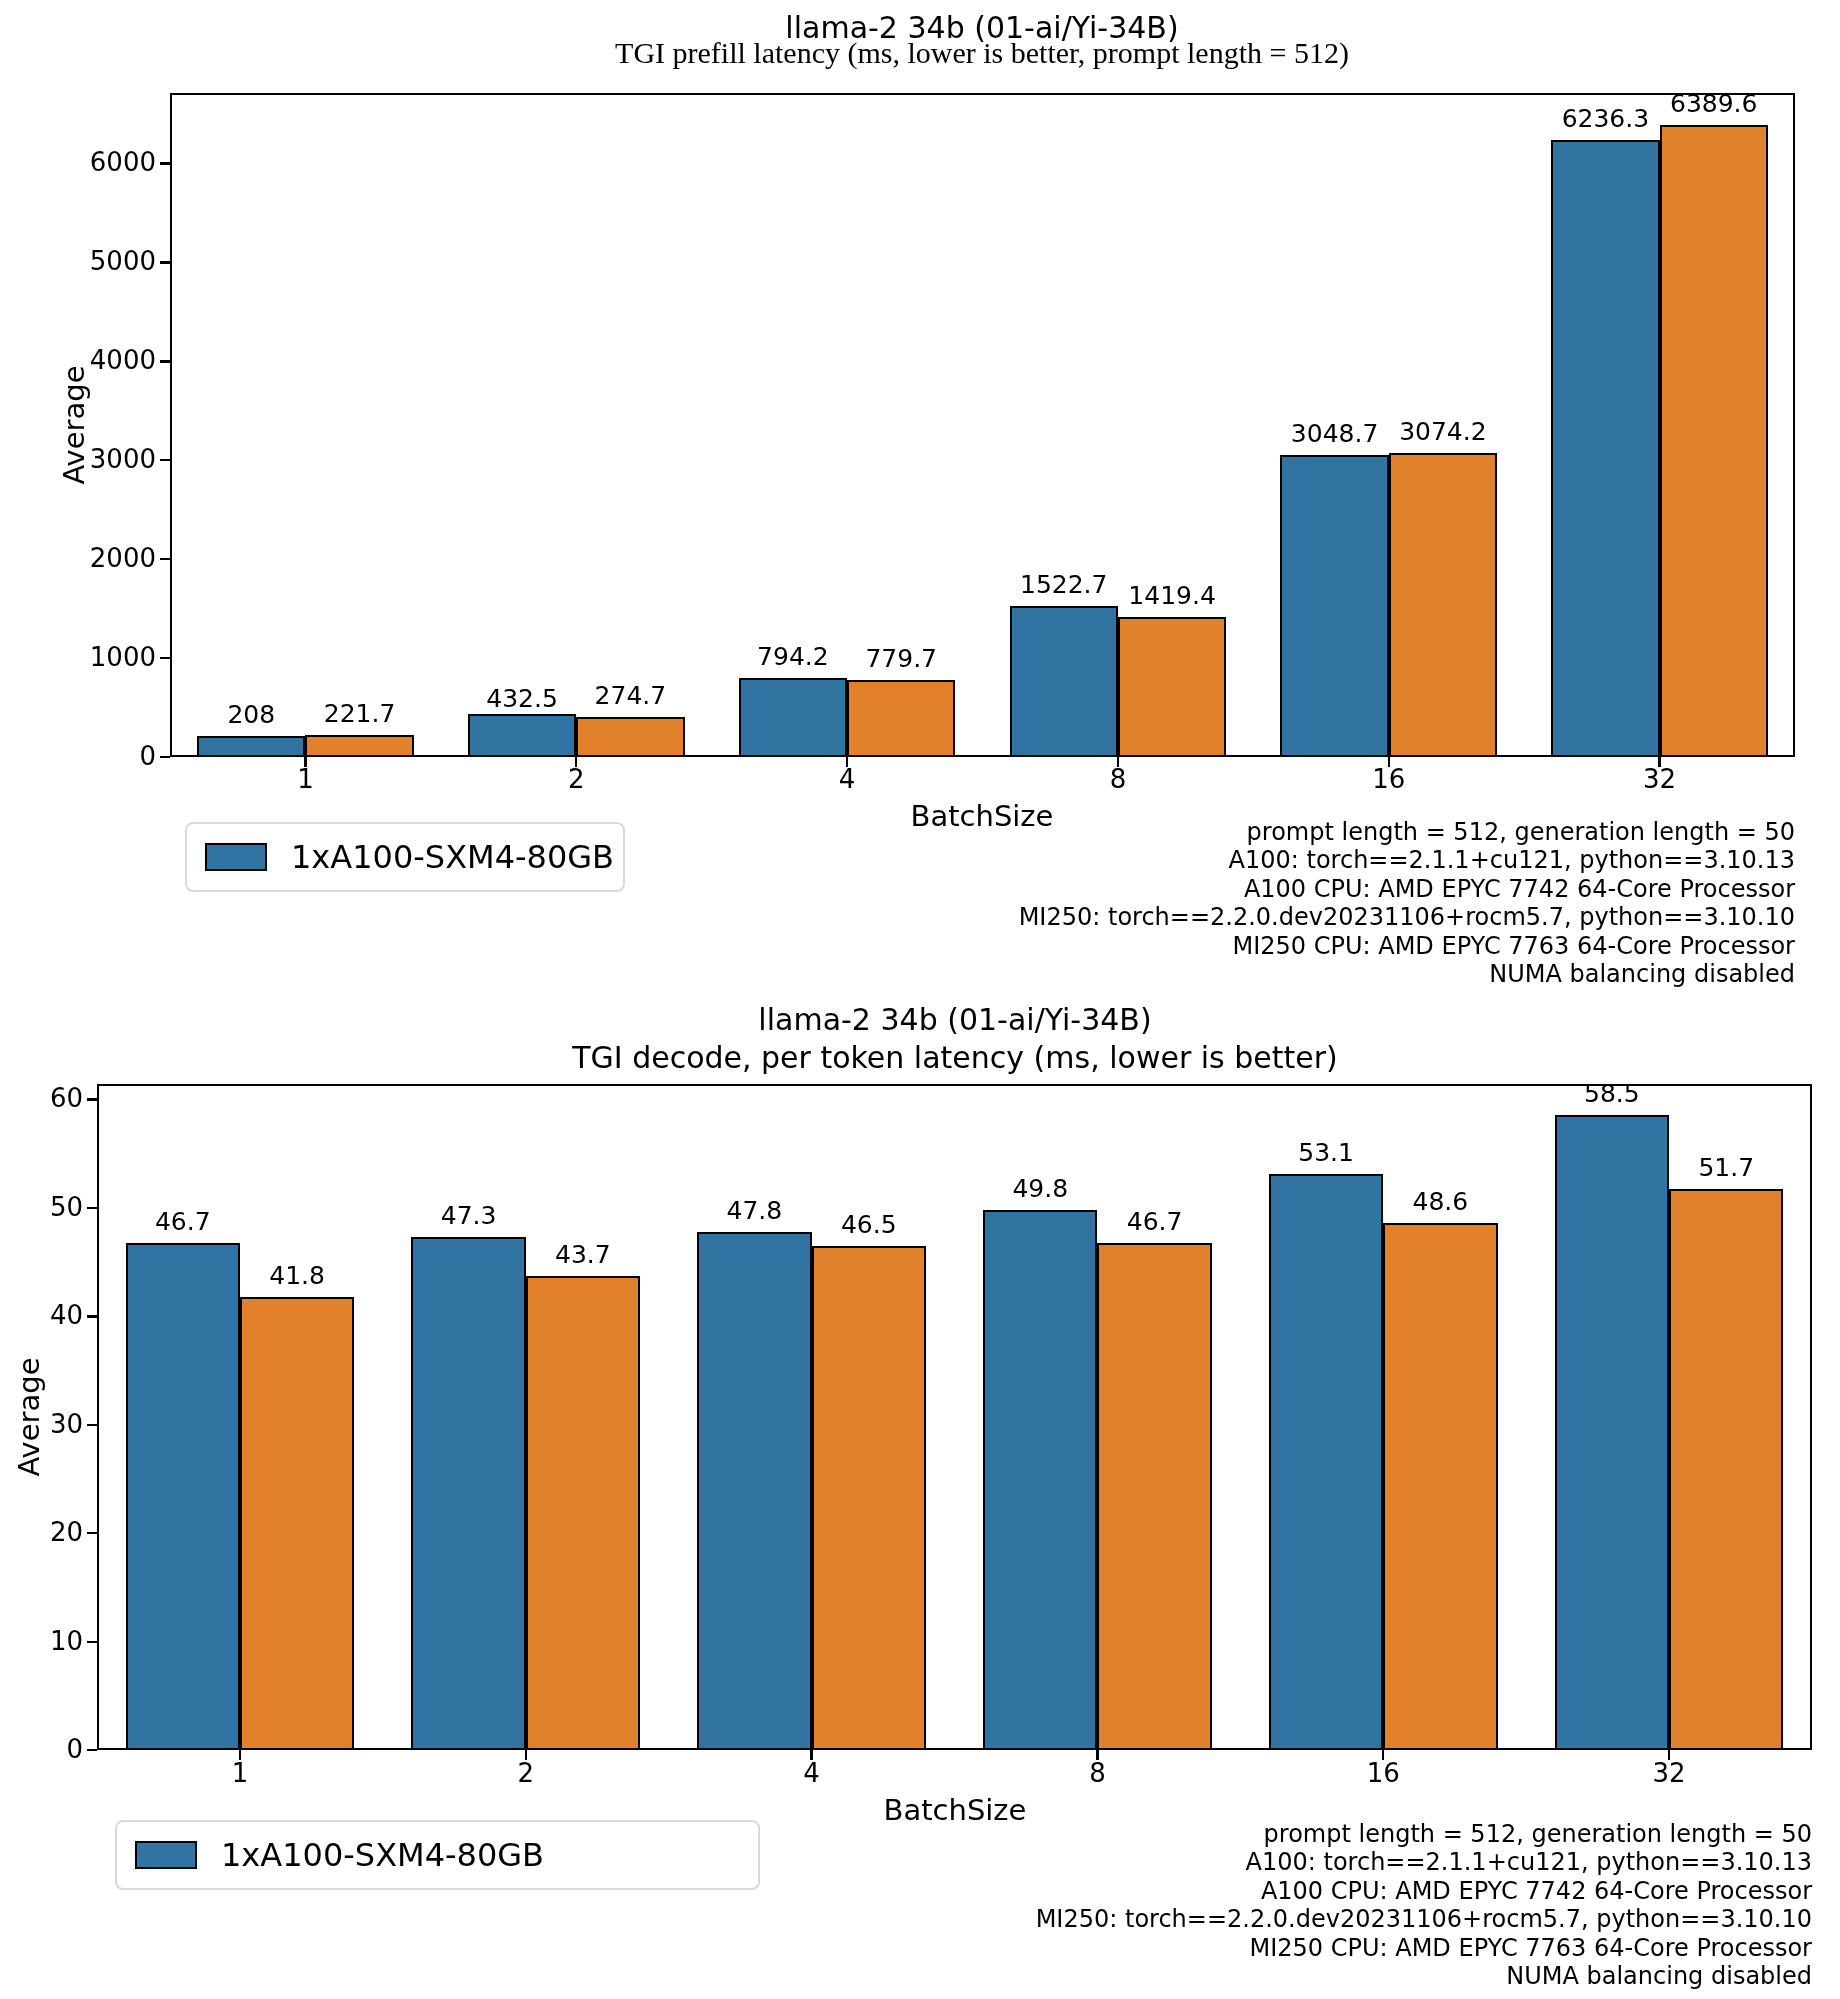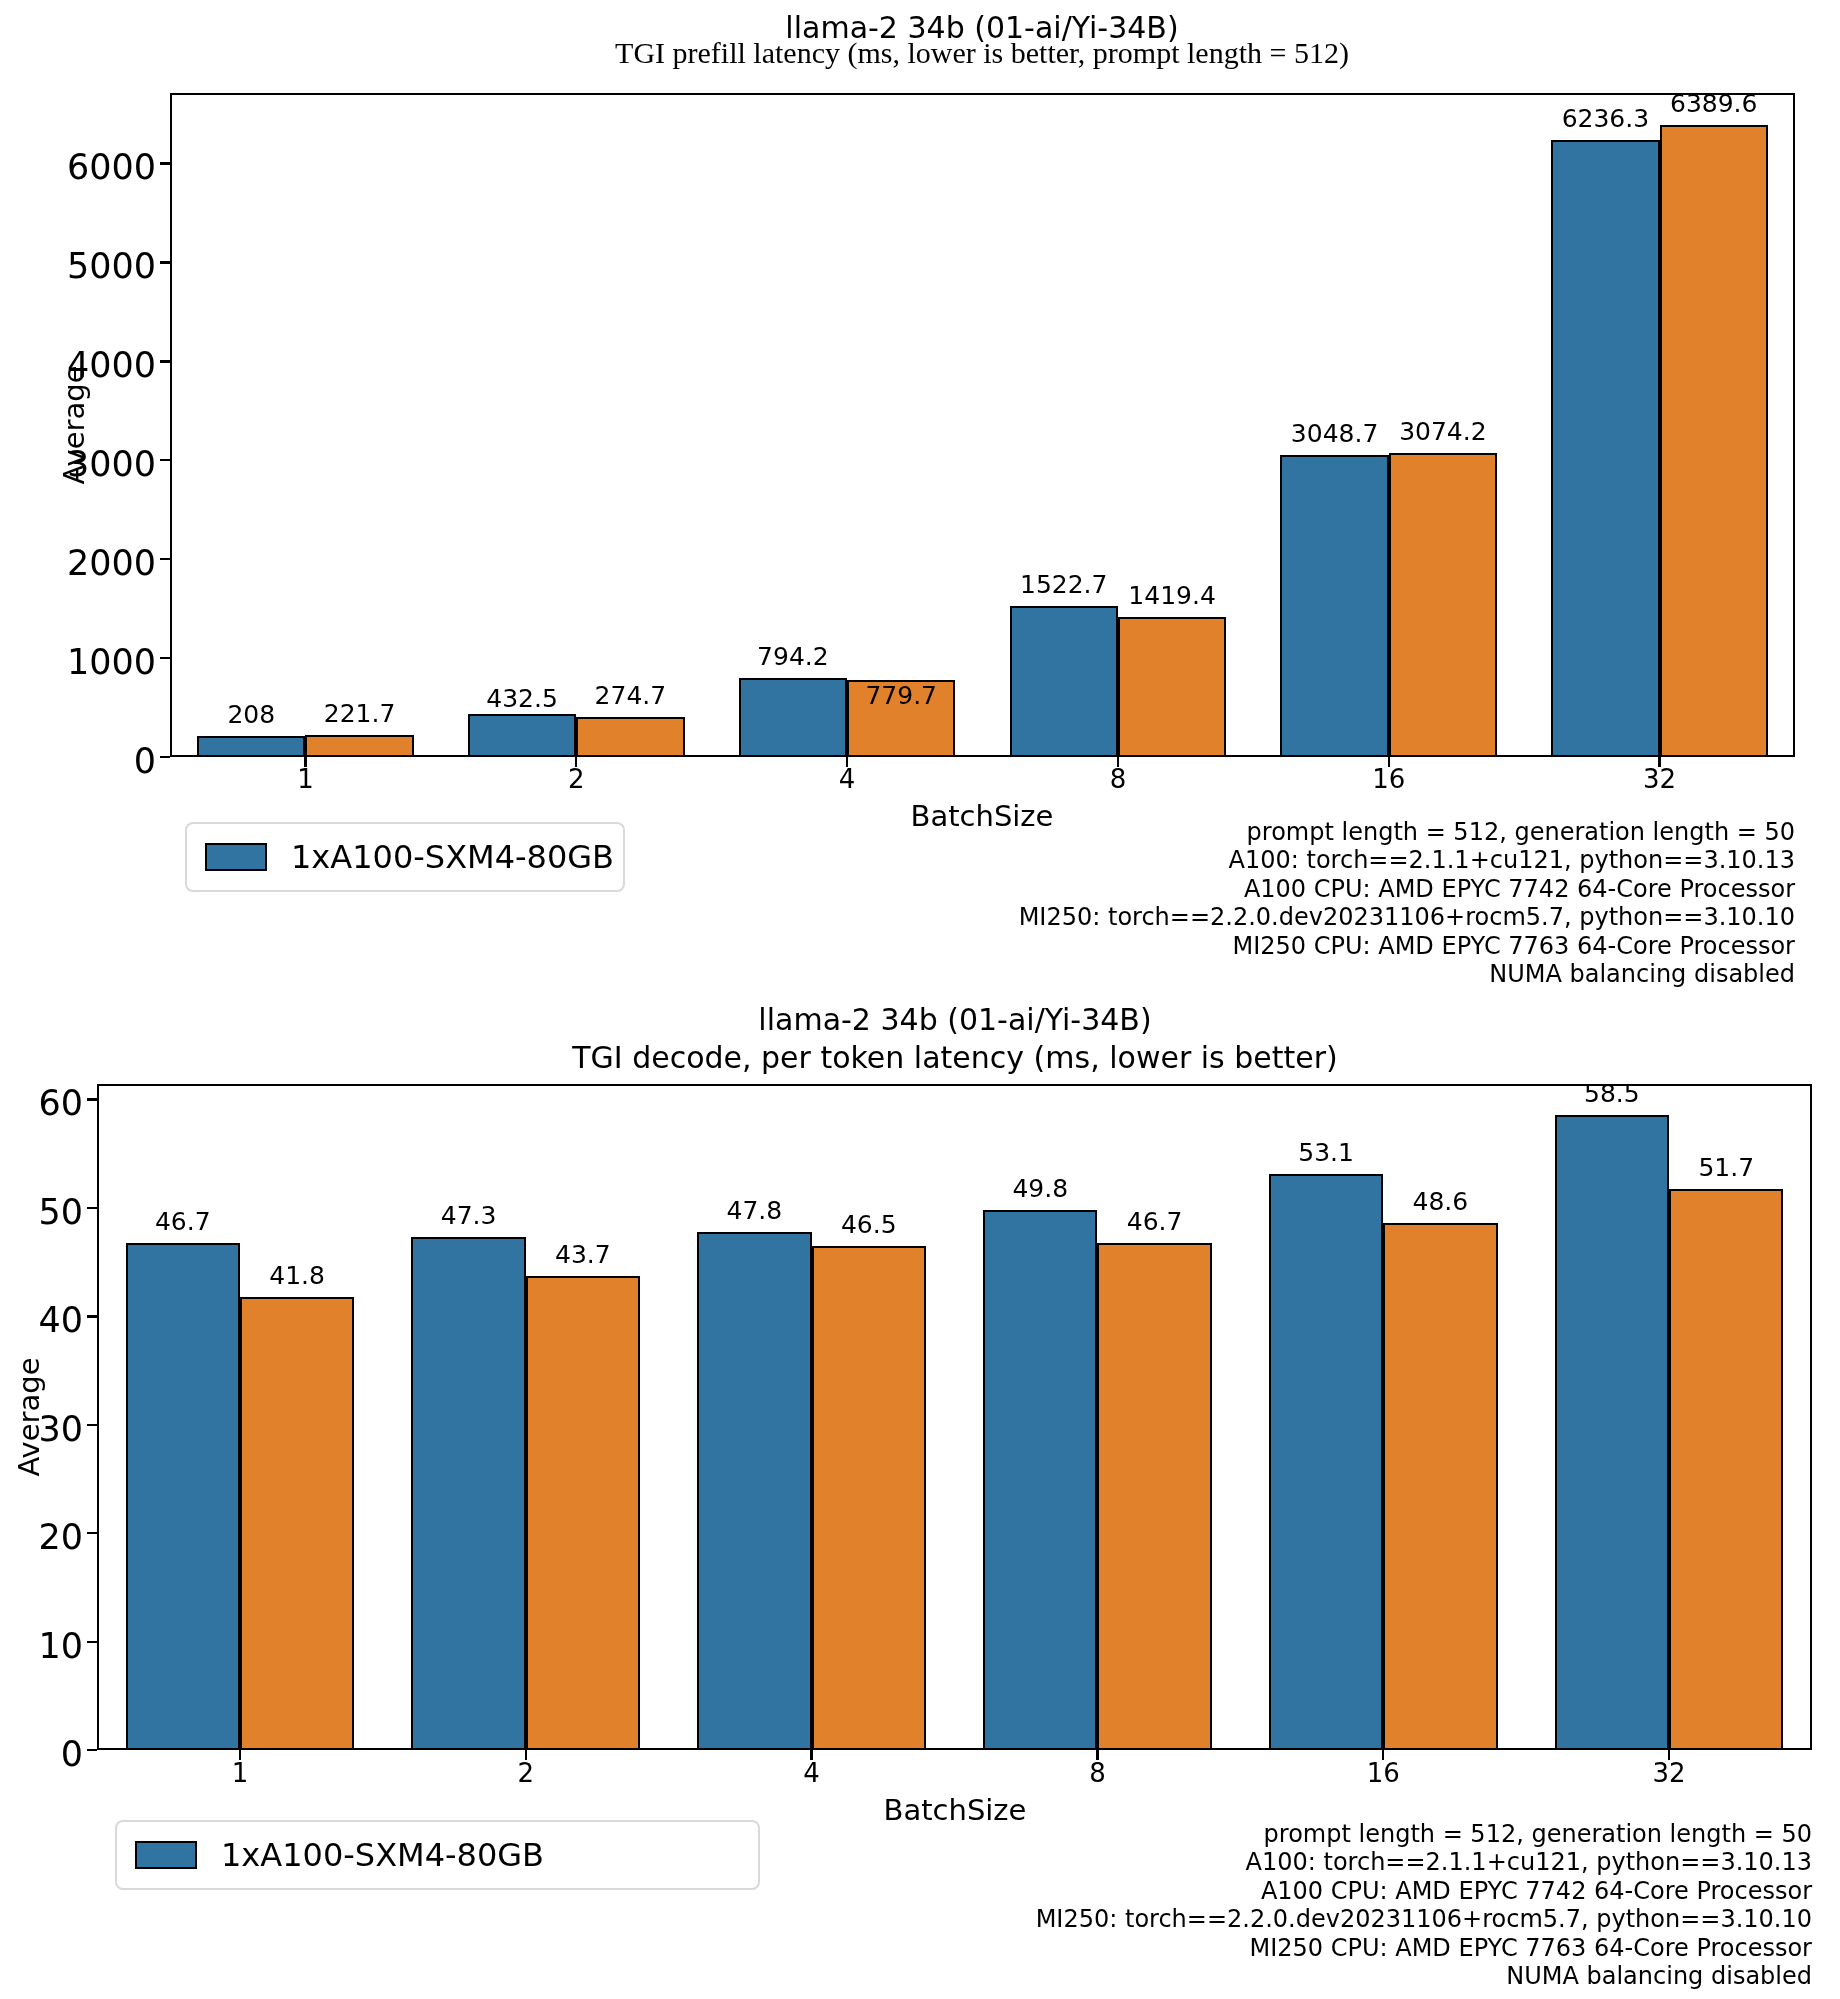--- a/index.html
+++ b/index.html
@@ -4,21 +4,21 @@
 <style>
   html,body{margin:0;padding:0;background:#ffffff;}
   #page{
     position:relative;width:1840px;height:1999px;background:#ffffff;
     font-family:"DejaVu Sans","Liberation Sans",sans-serif;color:#000;
     overflow:hidden;
   }
   .abs{position:absolute;}
   .chart-title{font-size:30px;text-align:center;white-space:nowrap;}
   .plot-box{border:2px solid #000;box-sizing:border-box;background:#fff;}
-  .ytick-label{font-size:35px;text-align:right;white-space:nowrap;}
+  .ytick-label{font-size:26px;text-align:right;white-space:nowrap;}
   .xtick-label{font-size:26px;text-align:center;white-space:nowrap;}
   .tickmark{background:#000;}
   .bar{box-sizing:border-box;border:2.5px solid #000;}
   .bar-label{font-size:25px;text-align:center;white-space:nowrap;}
   .axis-label{font-size:29px;text-align:center;white-space:nowrap;}
   .ylabel{transform:rotate(-90deg);transform-origin:center center;}
   .legend-box{
     border:2px solid #d9d9d9;border-radius:8px;background:#fff;
     box-sizing:border-box;padding:12px 18px;display:flex;flex-direction:column;justify-content:center;gap:10px;
   }
@@ -78,21 +78,21 @@
         <div class="abs bar-label" style="left: 973.75px; top: 570.296px; width: 180px;">1522.7</div>
         <div class="abs bar" style="left: 1280.42px; top: 455.265px; width: 108.333px; height: 301.735px; background: rgb(50, 116, 161);"></div>
         <div class="abs bar-label" style="left: 1244.58px; top: 419.265px; width: 180px;">3048.7</div>
         <div class="abs bar" style="left: 1551.25px; top: 139.784px; width: 108.333px; height: 617.216px; background: rgb(50, 116, 161);"></div>
         <div class="abs bar-label" style="left: 1515.42px; top: 103.784px; width: 180px;">6236.3</div>
         <div class="abs bar" style="left: 305.417px; top: 735.058px; width: 108.333px; height: 21.942px; background: rgb(225, 129, 44);"></div>
         <div class="abs bar-label" style="left: 269.583px; top: 699.058px; width: 180px;">221.7</div>
         <div class="abs bar" style="left: 576.25px; top: 717.065px; width: 108.333px; height: 39.935px; background: rgb(225, 129, 44);"></div>
         <div class="abs bar-label" style="left: 540.417px; top: 681.065px; width: 180px;">274.7</div>
         <div class="abs bar" style="left: 847.083px; top: 679.832px; width: 108.333px; height: 77.1681px; background: rgb(225, 129, 44);"></div>
-        <div class="abs bar-label" style="left: 811.25px; top: 643.832px; width: 180px; margin-top: 37px;">779.7</div>
+        <div class="abs bar-label" style="left: 811.25px; top: 643.832px; width: 180px;">779.7</div>
         <div class="abs bar" style="left: 1117.92px; top: 616.52px; width: 108.333px; height: 140.48px; background: rgb(225, 129, 44);"></div>
         <div class="abs bar-label" style="left: 1082.08px; top: 580.52px; width: 180px;">1419.4</div>
         <div class="abs bar" style="left: 1388.75px; top: 452.742px; width: 108.333px; height: 304.258px; background: rgb(225, 129, 44);"></div>
         <div class="abs bar-label" style="left: 1352.92px; top: 416.742px; width: 180px;">3074.2</div>
         <div class="abs bar" style="left: 1659.58px; top: 124.612px; width: 108.333px; height: 632.388px; background: rgb(225, 129, 44);"></div>
         <div class="abs bar-label" style="left: 1623.75px; top: 88.6115px; width: 180px;">6389.6</div>
         <div class="legend-box abs" style="left: 185px; top: 822px; width: 440px;">
           <div class="legend-row">
             <div class="legend-swatch" style="background: rgb(50, 116, 161);"></div>
             <div class="legend-label">1xA100-SXM4-80GB</div>

